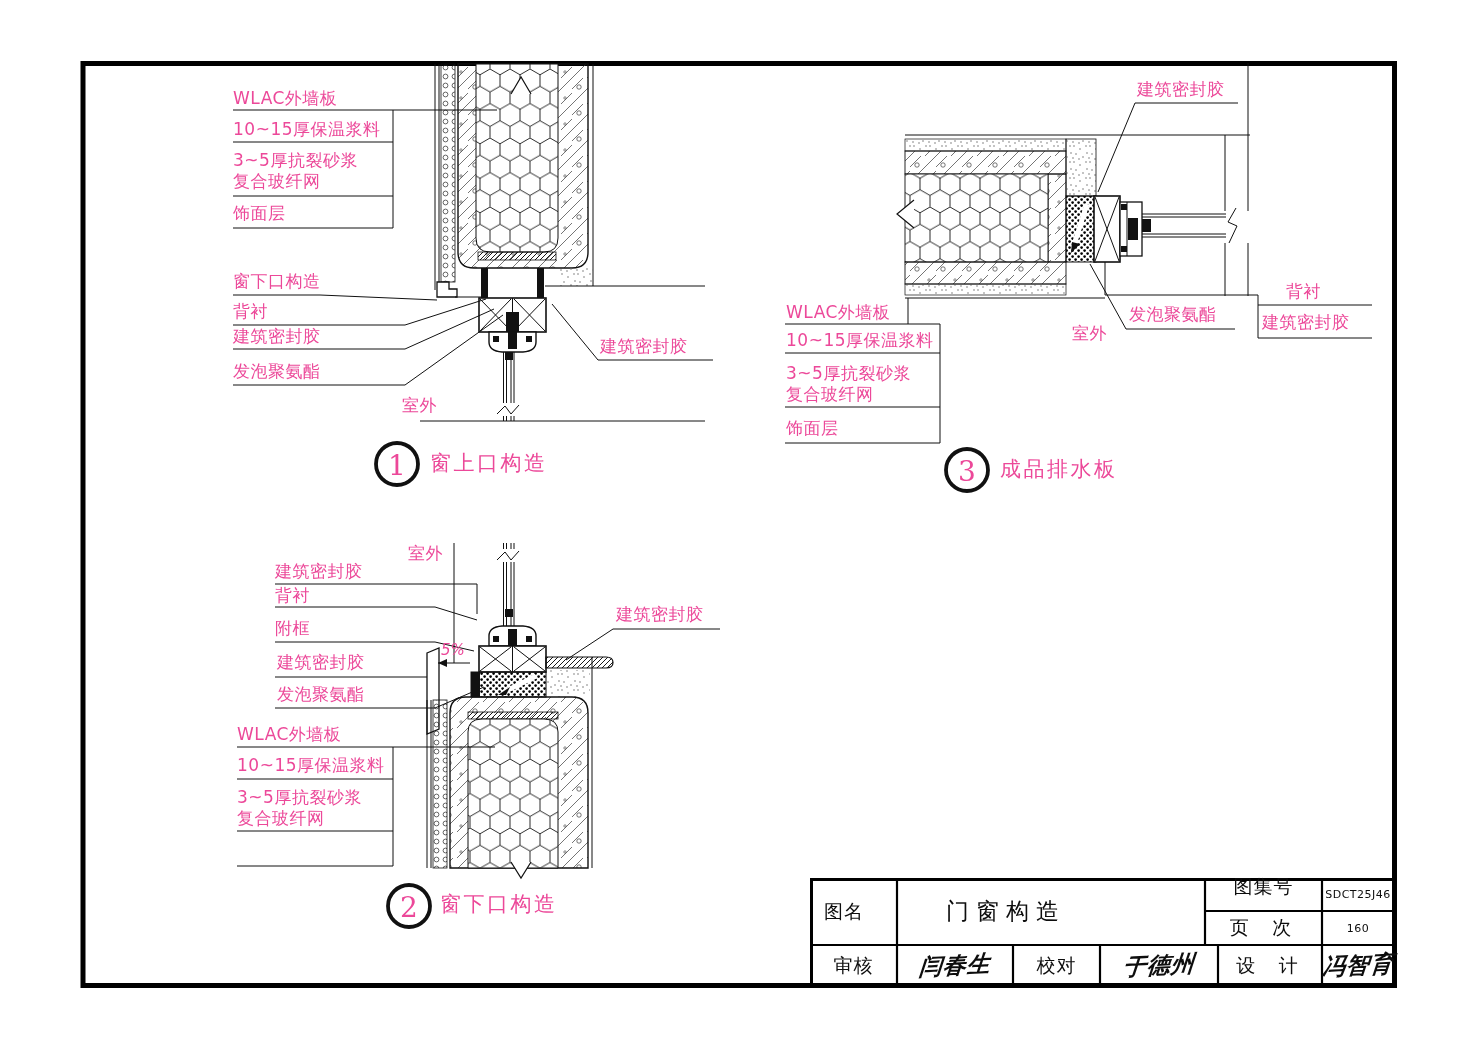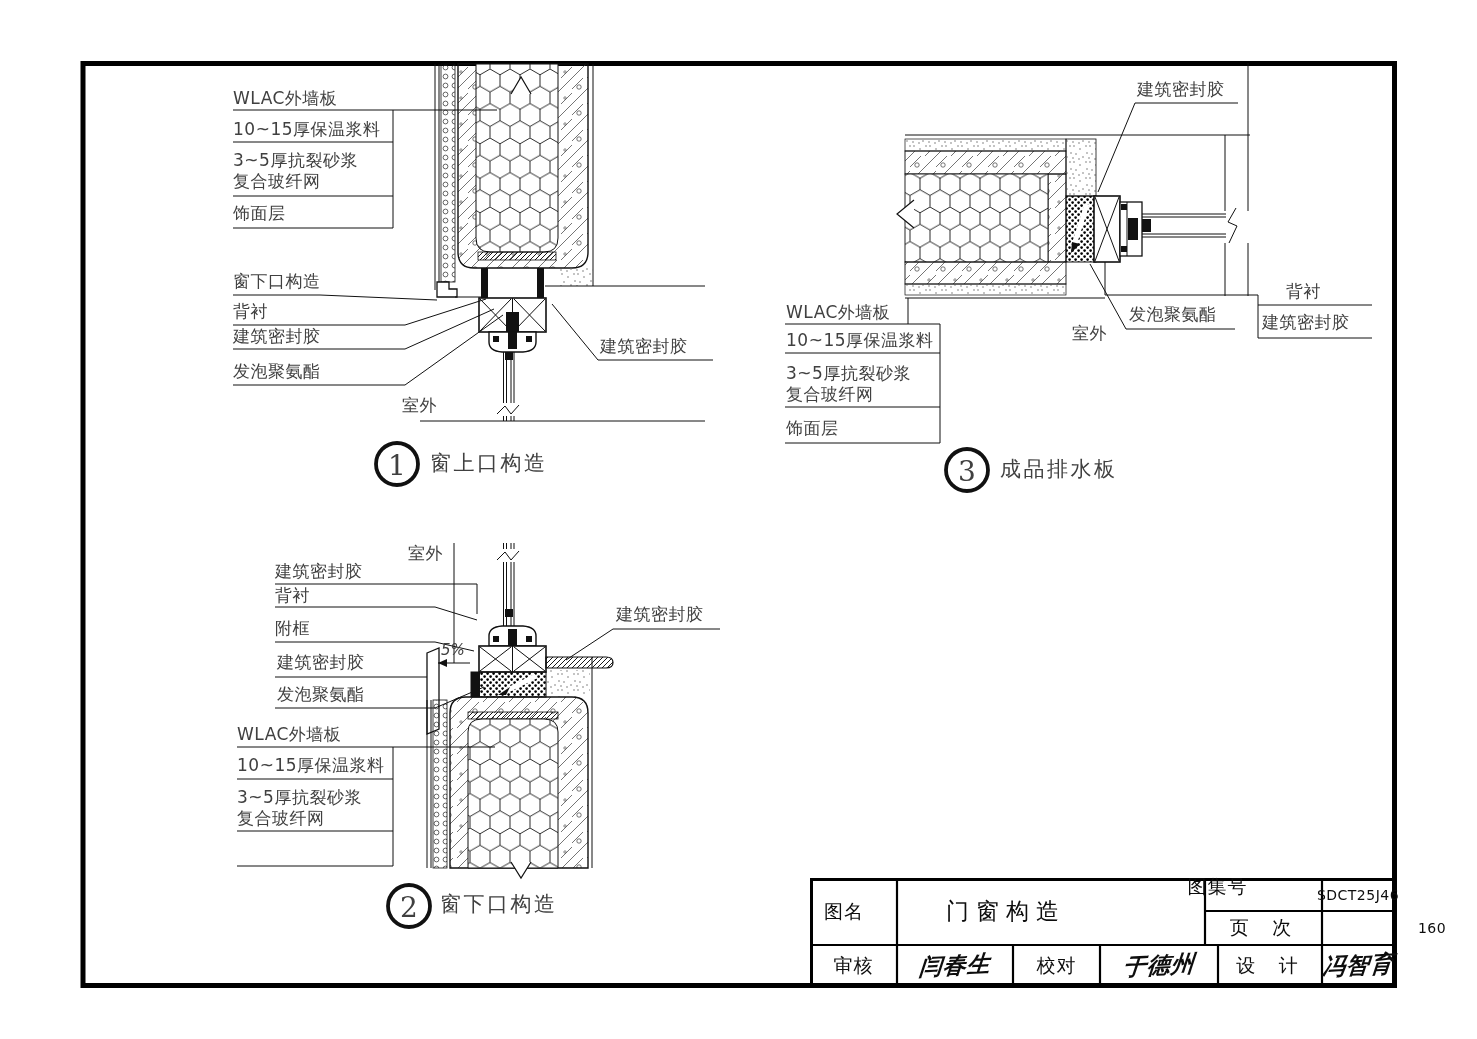--- a/index.html
+++ b/index.html
@@ -3,35 +3,35 @@
 <meta charset="utf-8">
 <style>
   html,body { margin:0; padding:0; background:#ffffff; }
   .sheet {
     position:relative; width:1477px; height:1039px; background:#ffffff;
     font-family:"DejaVu Sans","Liberation Sans",sans-serif; color:#0d0d0d;
     overflow:hidden;
   }
   svg.linework { position:absolute; left:0; top:0; }
   .lbl {
-    position:absolute; font-size:17px; line-height:1.22; color:#404040;
+    position:absolute; font-size:17px; line-height:1.22; color:#ec4899;
     white-space:pre-line; letter-spacing:0.5px;
   }
   .t-title { font-size:21px; letter-spacing:2.5px; }
   .t-num   { font-family:"DejaVu Serif","Liberation Serif",serif; font-size:28px;
              width:34px; text-align:center; letter-spacing:0; }
   .t-note  { font-size:18px; letter-spacing:0.4px; }
   .t-slope { font-size:15px; font-style:italic; letter-spacing:0; }
   .cell {
     position:absolute; display:flex; align-items:center; justify-content:center;
     font-size:19px; letter-spacing:1px; color:#0d0d0d; text-align:center;
   }
   .cell.big  { font-size:23px; letter-spacing:7px; }
   .cell.wide { letter-spacing:6px;font-family:Liberation Mono, monospace; }
-  .cell.mono { font-size:14px; letter-spacing:0.5px; }
+  .cell.mono { font-size:11px; letter-spacing:0.5px; }
   .cell.sig  {
     font-style:italic; font-weight:bold; font-size:23px; letter-spacing:1px;
     transform:rotate(-3deg) skewX(-8deg);
   }
 </style>
 </head>
 <body>
 
 <div class="sheet">
 
@@ -272,24 +272,24 @@
 <div class="lbl" style="left:786px;top:418px">饰面层</div>
 <div class="lbl" style="left:1286px;top:281px">背衬</div>
 <div class="lbl" style="left:1262px;top:312px">建筑密封胶</div>
 <div class="lbl" style="left:1129px;top:304px">发泡聚氨酯</div>
 <div class="lbl" style="left:1072px;top:323px">室外</div>
 <div class="lbl t-num" style="left:950px;top:455px">3</div>
 <div class="lbl t-title" style="left:1000px;top:457px">成品排水板</div>
 
 <div class="cell" style="left:810px;top:878px;width:68px;height:67px">图名</div>
 <div class="cell big" style="left:852px;top:878px;width:308px;height:67px">门窗构造</div>
-<div class="cell" style="left:1159px;top:878px;width:117px;height:18px">图集号</div>
+<div class="cell" style="left:1205px;top:878px;width:117px;height:18px">图集号</div>
 <div class="cell mono" style="left:1322px;top:878px;width:72px;height:33px">SDCT25J46</div>
 <div class="cell wide" style="left:1205px;top:911px;width:117px;height:34px">页 次</div>
-<div class="cell mono" style="left:1396px;top:911px;width:72px;height:34px">160</div>
+<div class="cell mono" style="left:1322px;top:911px;width:72px;height:34px">160</div>
 <div class="cell" style="left:810px;top:945px;width:87px;height:41px">审核</div>
 <div class="cell sig" style="left:897px;top:945px;width:116px;height:41px">闫春生</div>
 <div class="cell" style="left:1013px;top:945px;width:87px;height:41px">校对</div>
 <div class="cell sig" style="left:1100px;top:945px;width:118px;height:41px">于德州</div>
 <div class="cell wide" style="left:1218px;top:945px;width:104px;height:41px">设 计</div>
 <div class="cell sig" style="left:1322px;top:945px;width:72px;height:41px">冯智育</div>
 
 </div>
 
 </body></html>

